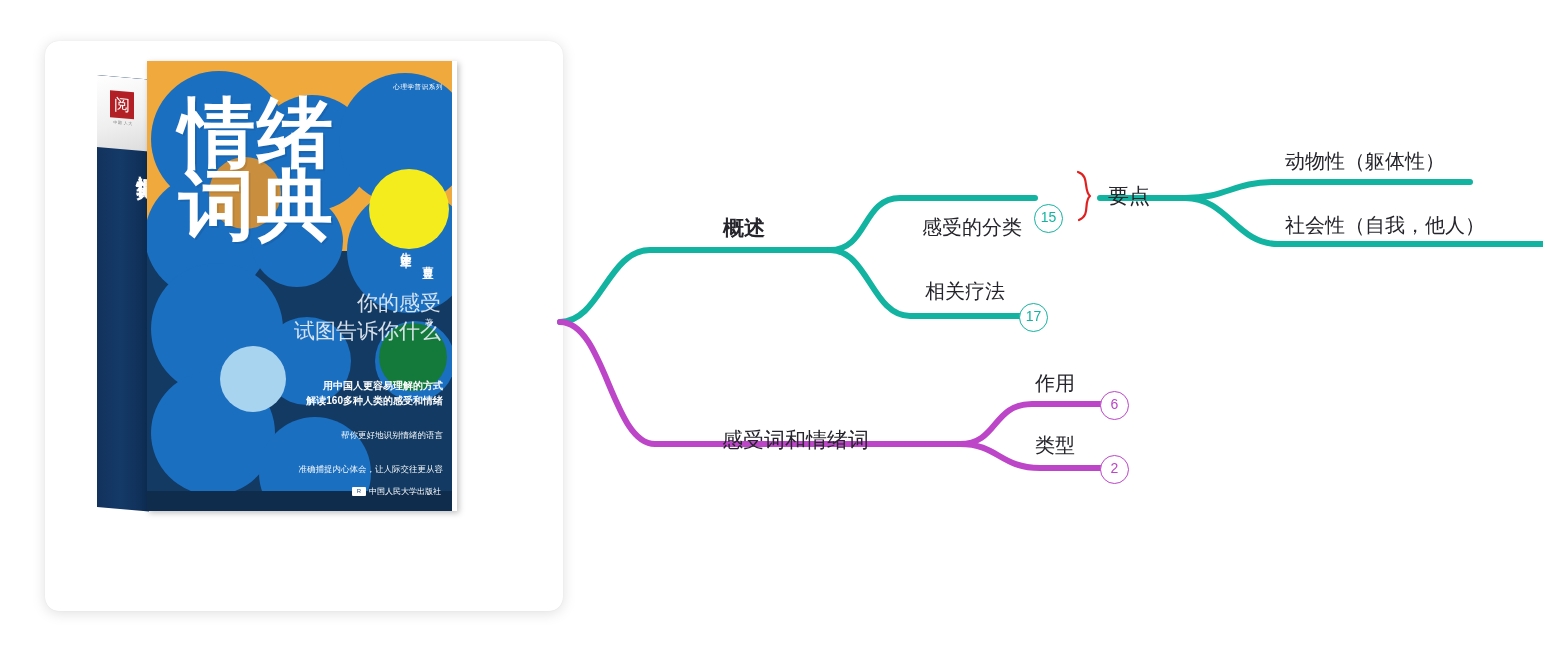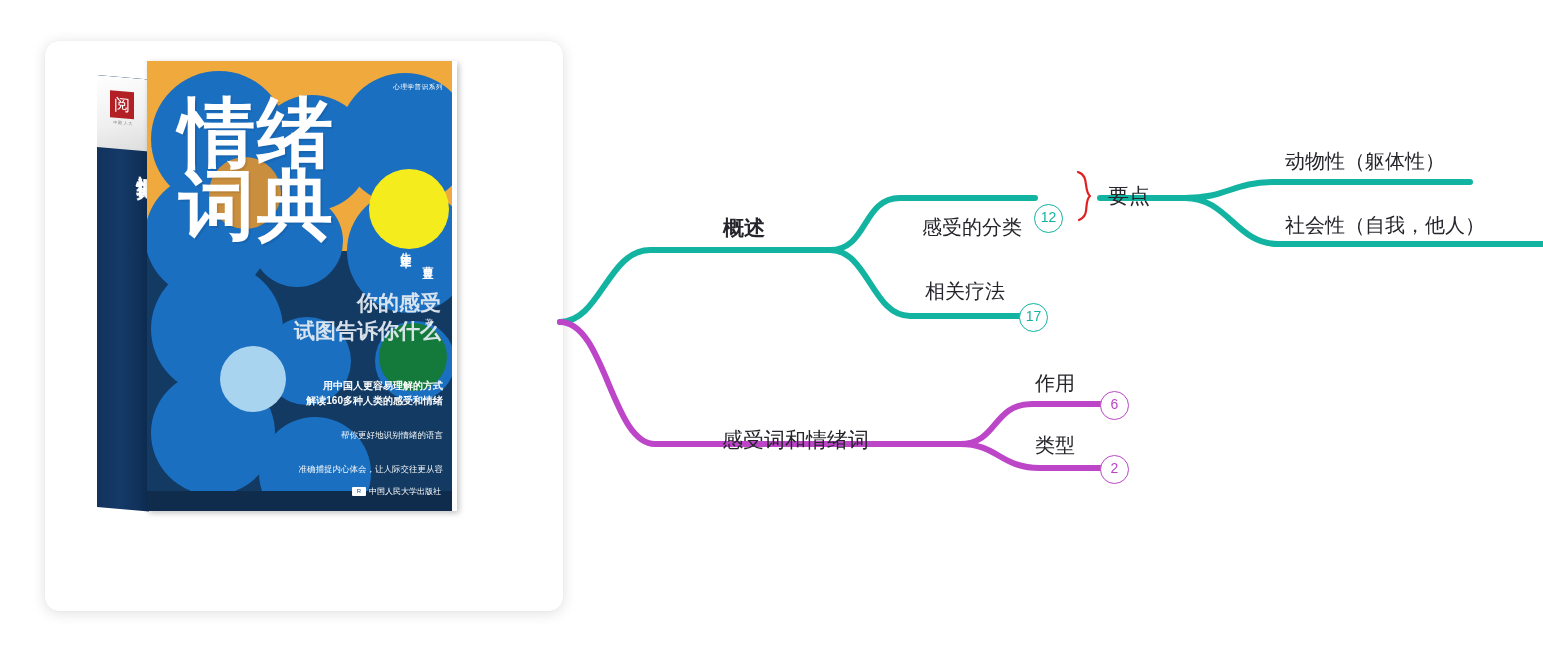--- a/index.html
+++ b/index.html
@@ -148,21 +148,20 @@
   .cover-title .l2 { display:block; margin-top: 0; text-align: center; }
   .cover-sub {
     position: absolute;
     right: 16px;
     top: 228px;
     font-size: 21px;
     color: #e8eef5;
     text-align: right;
     line-height: 1.32;
     opacity: 0.92;
-    font-weight: bold;
   }
   .cover-authors {
     position: absolute;
     right: 44px;
     top: 182px;
     font-size: 11px;
     color: #ffffff;
     writing-mode: vertical-rl;
     text-orientation: upright;
     letter-spacing: 3px;
@@ -388,16 +387,16 @@
 <div class="node-label" style="left:1285px; top:148px; font-size:20px;">动物性（躯体性）</div>
 
 <div class="node-label" style="left:1285px; top:212px; font-size:20px;">社会性（自我，他人）</div>
 
 <div class="node-label" style="left:722px; top:408px;margin-top:18px;">感受词和情绪词</div>
 
 <div class="node-label" style="left:1035px; top:370px; font-size:20px;">作用</div>
 
 <div class="node-label" style="left:1035px; top:432px; font-size:20px;">类型</div>
 
-<div class="badge" style="left:1034px; top:204px;">12</div>
+<div class="badge" style="left:1034px; top:204px;">15</div>
 <div class="badge" style="left:1019px; top:303px;">17</div>
 <div class="badge magenta" style="left:1100px; top:391px;">6</div>
 <div class="badge magenta" style="left:1100px; top:455px;">2</div>
 
 </body></html>

